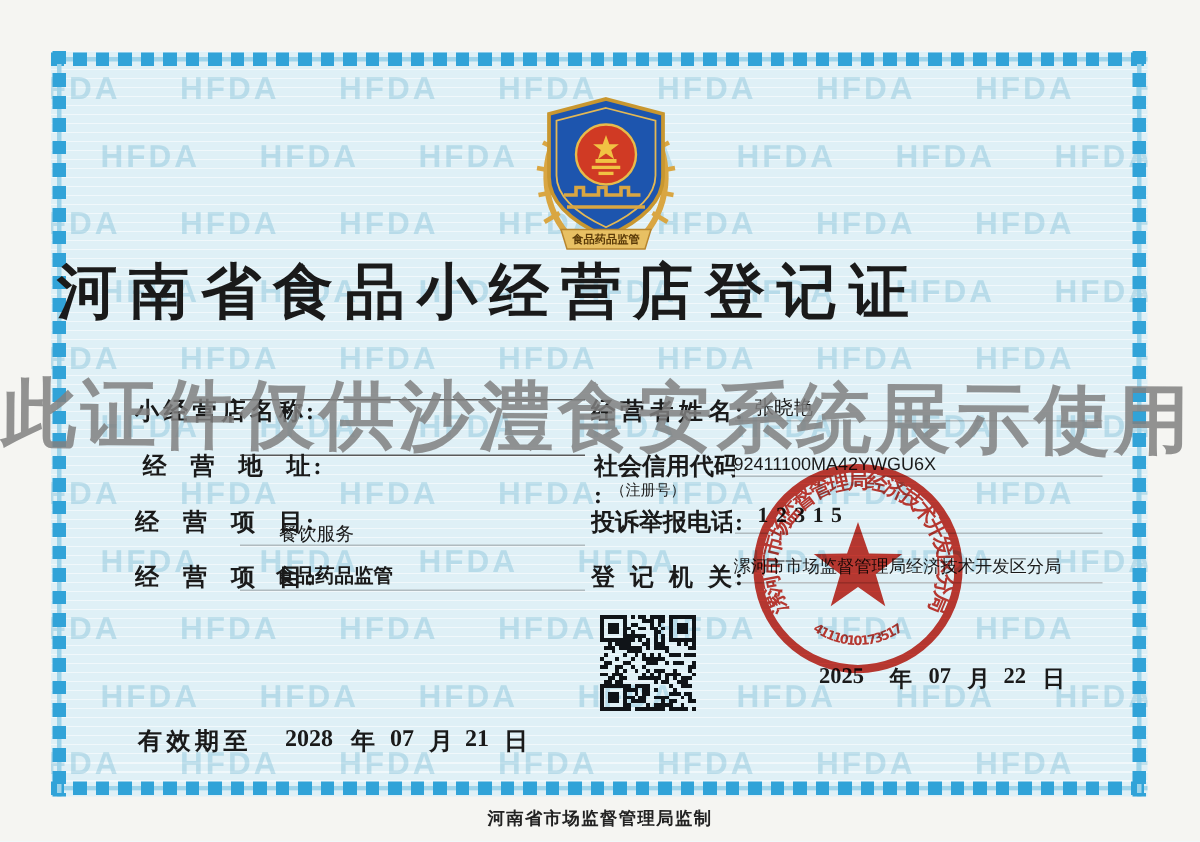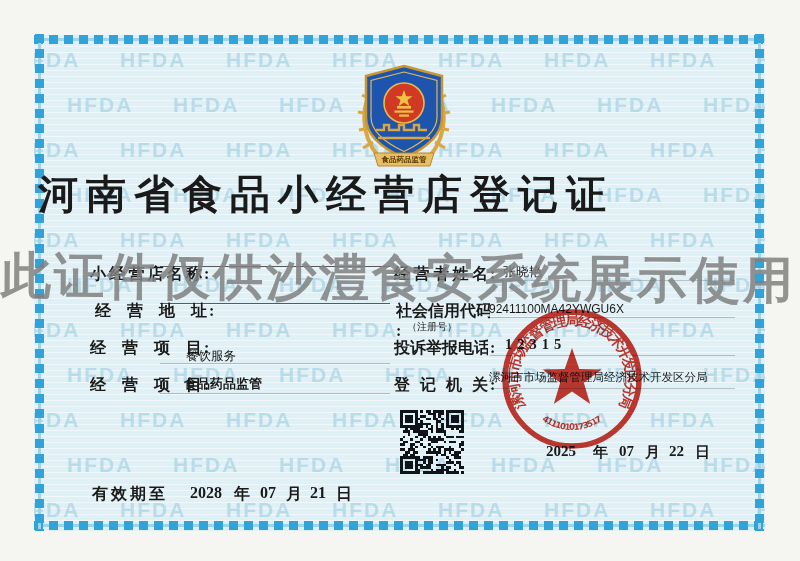--- a/index.html
+++ b/index.html
@@ -628,16 +628,17 @@
   <div class="dateline z10" style="left:92px;top:484px;font-size:16px;font-weight:700;">
     <span style="letter-spacing:3px;">有效期至</span>
     <span style="margin-left:22px;">2028</span>
     <span style="margin-left:12px;">年</span>
     <span style="margin-left:10px;">07</span>
     <span style="margin-left:10px;">月</span>
     <span style="margin-left:8px;">21</span>
     <span style="margin-left:10px;">日</span>
   </div>
 
+  <div class="footer">河南省市场监督管理局监制</div>
 
   <div class="overlay-wm">此证件仅供沙澧食安系统展示使用</div>
 
 </div>
 
 </body></html>

